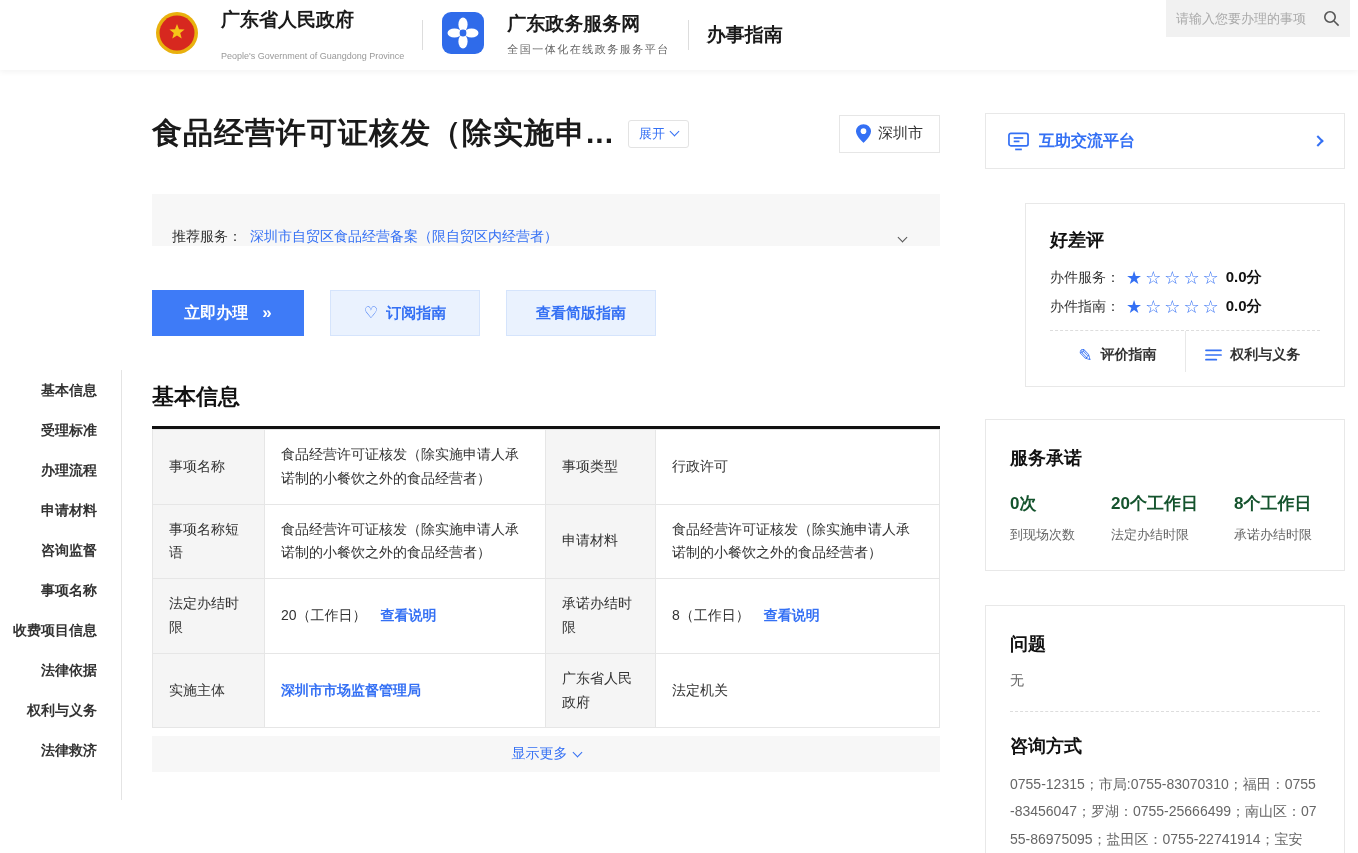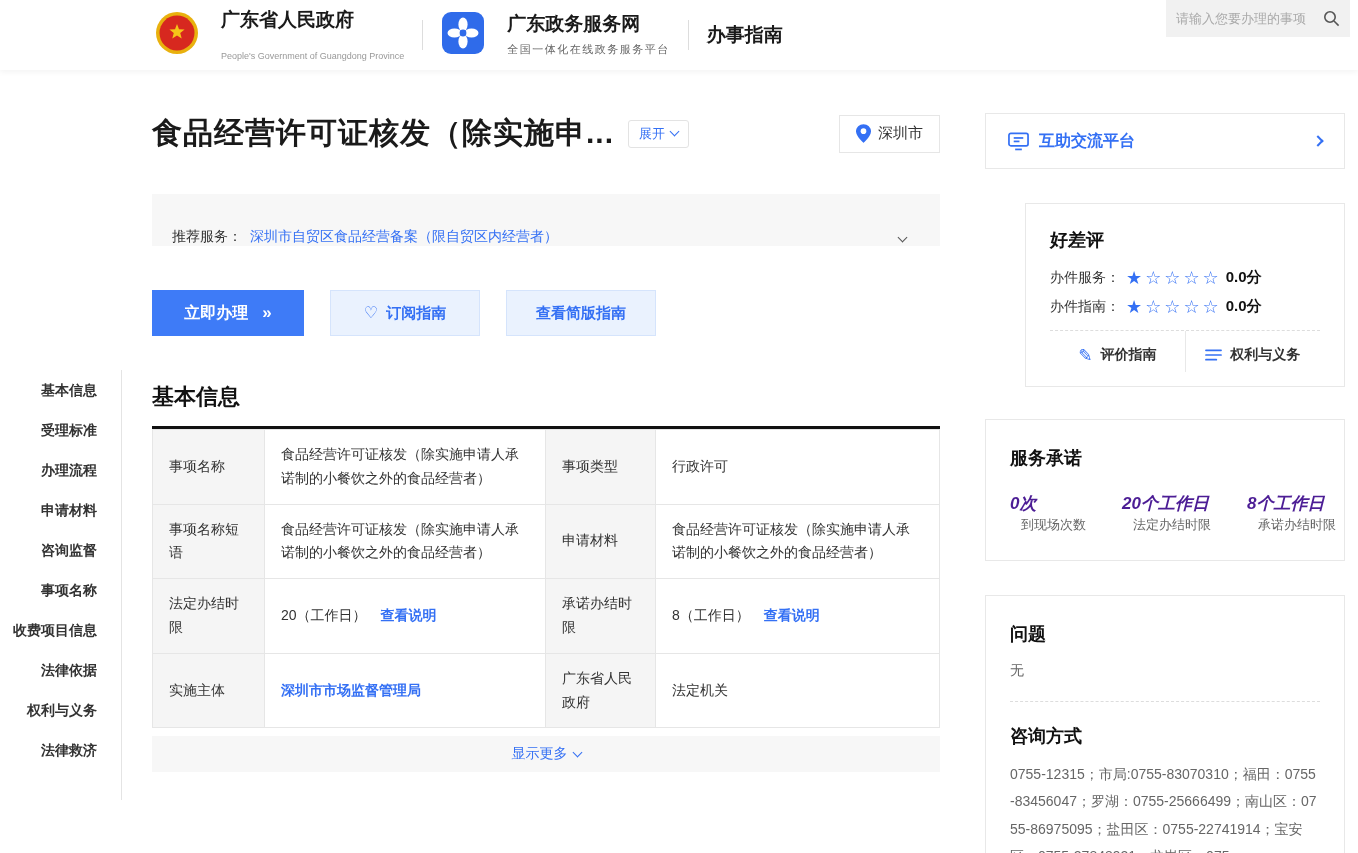--- a/index.html
+++ b/index.html
@@ -130,22 +130,22 @@
   .rate-action{
     flex:1;display:flex;align-items:center;justify-content:center;gap:8px;
     padding:15px 0 8px;font-size:14px;font-weight:600;color:#333;cursor:pointer;
   }
   .rate-action + .rate-action{border-left:1px solid #e8e8e8;}
   .rate-action .ic{color:var(--accent);font-size:17px;display:flex;align-items:center;line-height:1;}
 
   .card-promise{padding:26px 24px;margin-bottom:34px;}
   .card-promise h3{margin-bottom:22px;}
   .promise-items{display:flex;gap:36px;}
-  .p-item .val{font-size:17px;font-weight:700;color:#4c1d95;margin-bottom:1px;white-space:nowrap;font-style:italic;}
-  .p-item .lbl{font-size:13px;color:#666;white-space:nowrap;margin-left:11px;}
+  .p-item .val{font-size:17px;font-weight:700;color:#14532d;margin-bottom:11px;white-space:nowrap;}
+  .p-item .lbl{font-size:13px;color:#666;white-space:nowrap;}
 
   .card-question{padding:26px 24px;}
   .q-val{margin-top:16px;font-size:14px;color:#666;}
   .card-question .dashed{margin:21px 0 22px;}
   .contact-text{margin-top:13px;font-size:14px;color:#666;line-height:1.95;word-break:break-all;}
 </style>
 </head>
 <body>
 
 <header>

